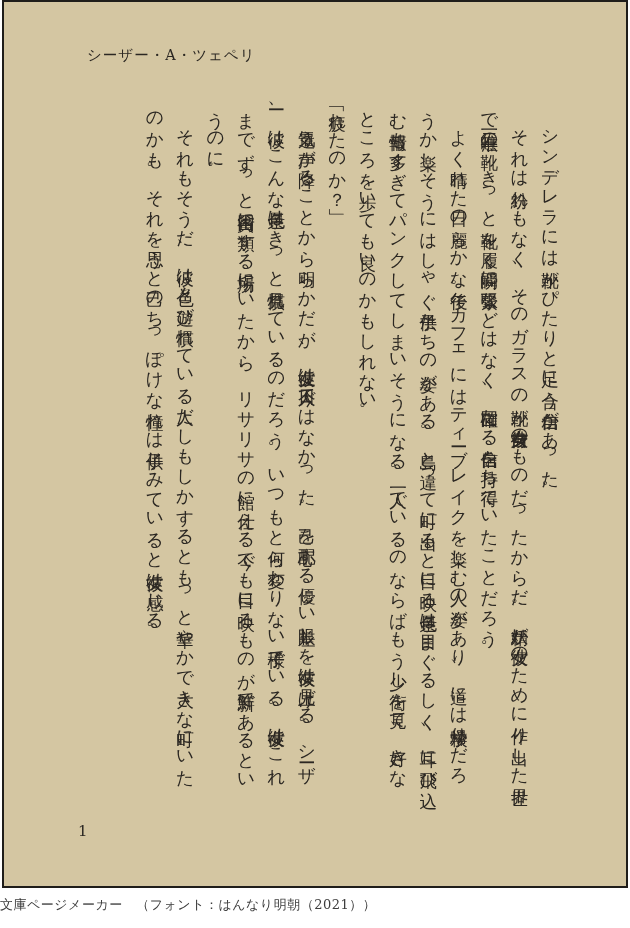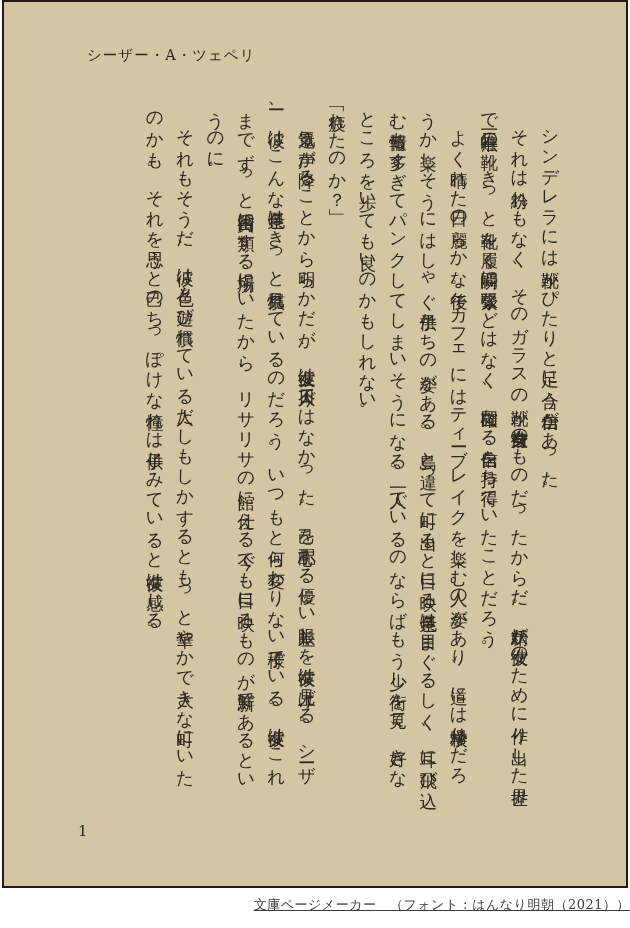--- a/index.html
+++ b/index.html
@@ -49,25 +49,24 @@
   .page-number {
     position: absolute;
     left: 74px; top: 820px;
     font-size: 15px;
     color: #2b2722;
   }
   .footer-credit {
     position: absolute;
     left: 0; top: 896px;
     width: 630px;
-    text-align: right;
+    text-align: left;
     font-size: 13px;
     letter-spacing: 0.5px;
     color: #3d3d3d;
-    text-decoration: underline;
   }
 </style>
 </head>
 <body>
 
 <div class="stage">
 
   <div class="book-page">
 
     <div class="header-title">シーザー・A・ツェペリ</div>

